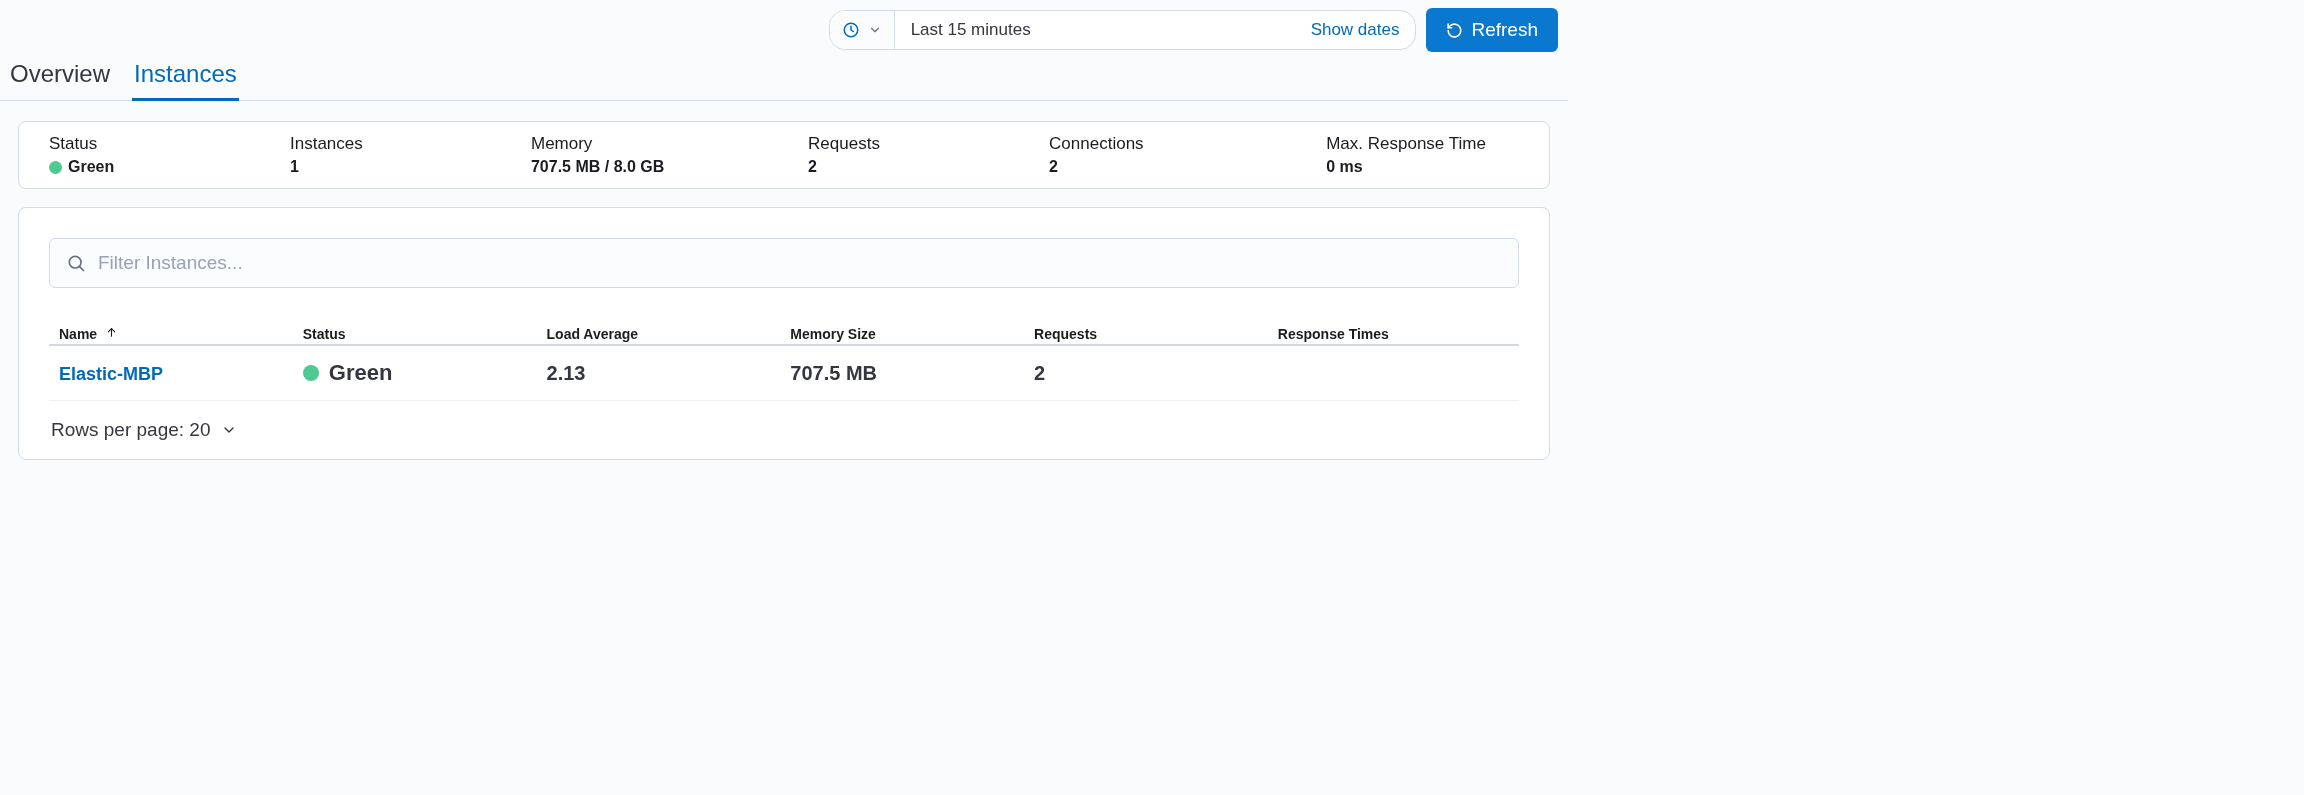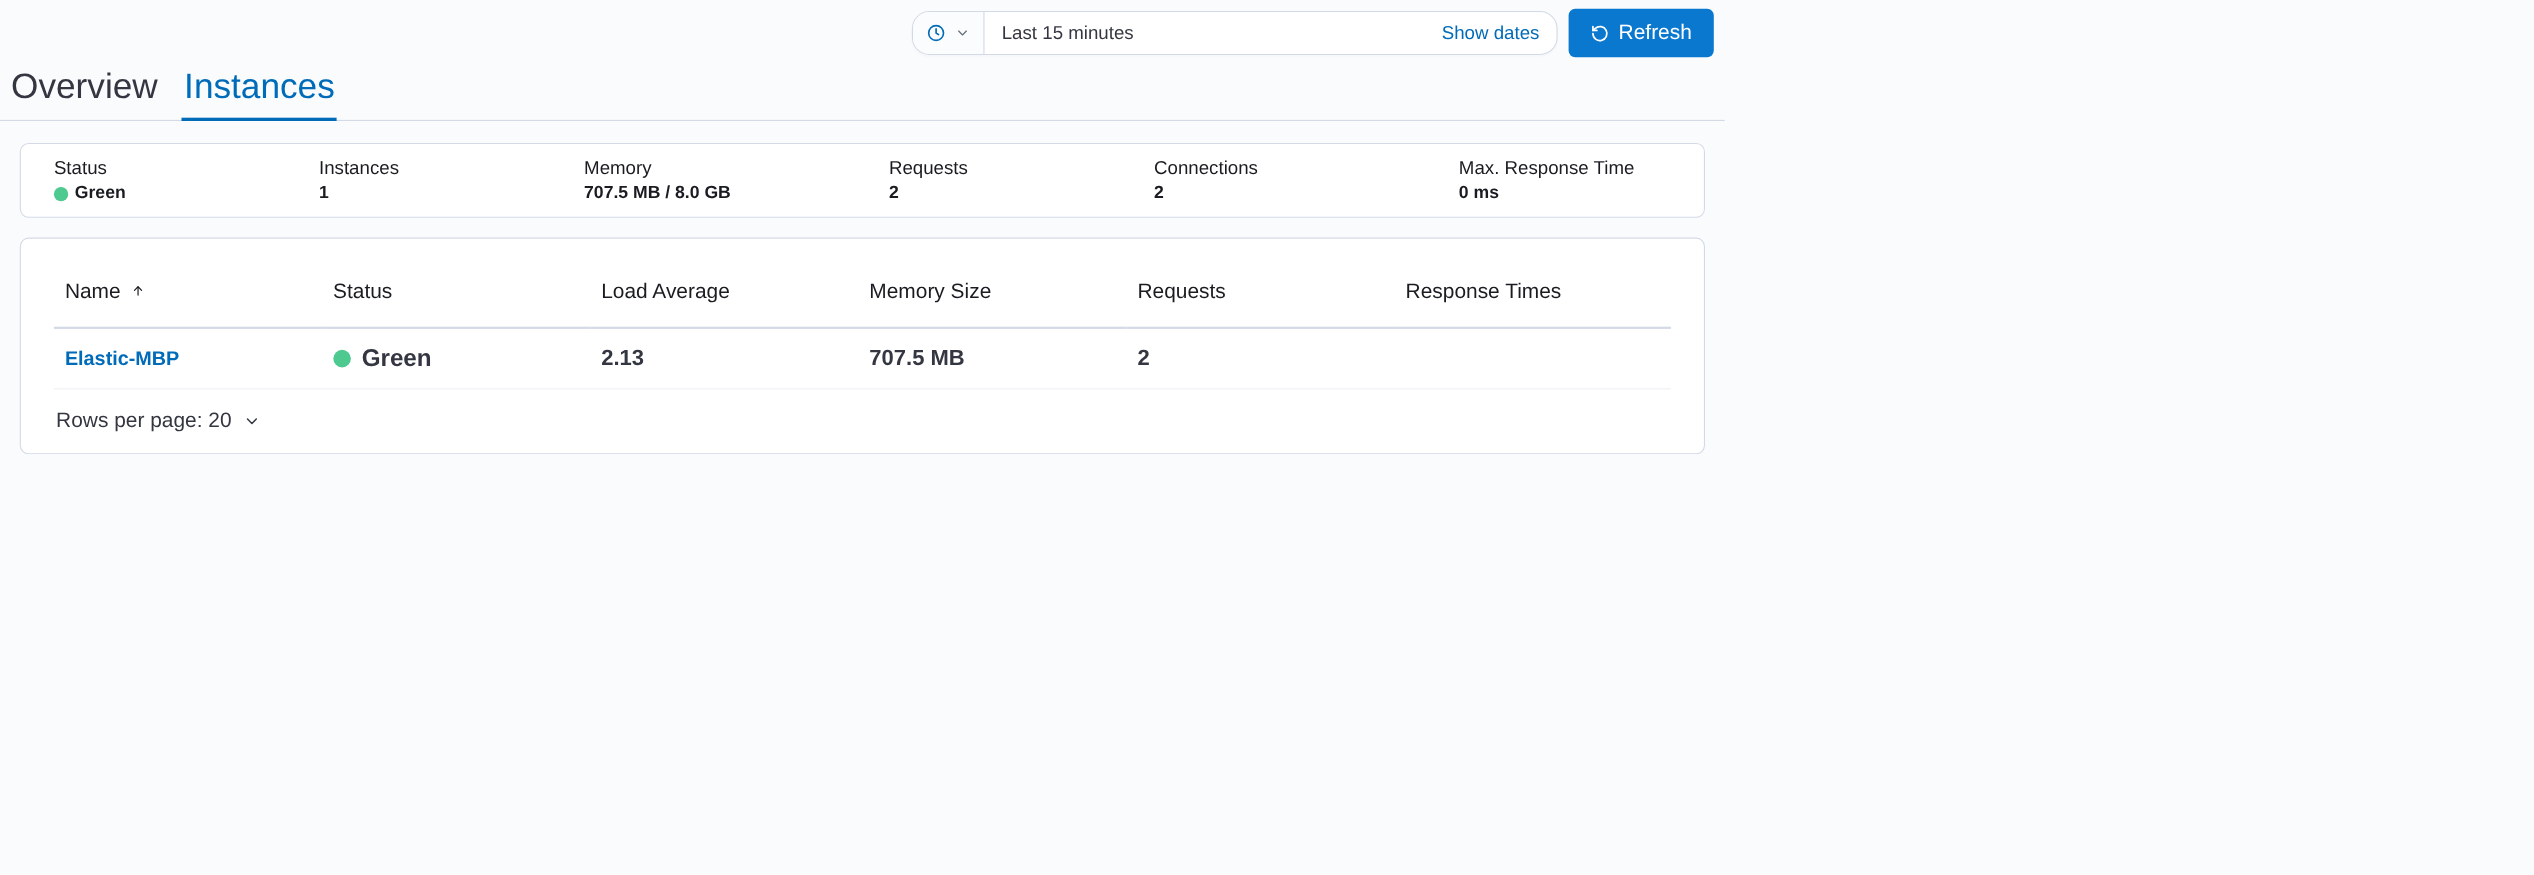--- a/index.html
+++ b/index.html
@@ -81,21 +81,21 @@
       cursor: pointer;
     }
     .tabs {
       display: flex;
       gap: 20px;
       padding: 0 8px;
       border-bottom: 1px solid #d3dae6;
     }
     .tab {
       padding: 0 2px 10px 2px;
-      font-size: 32px;
+      font-size: 24px;
       color: #343741;
       cursor: pointer;
       border-bottom: 3px solid transparent;
       margin-bottom: -1px;
     }
     .tab.active {
       color: #006bb8;
       border-bottom-color: #006bb8;
     }
     .stats-panel {
@@ -177,24 +177,24 @@
     }
     .filter-input::placeholder {
       color: #98a2b3;
     }
     .table {
       width: 100%;
       border-collapse: collapse;
     }
     .th {
       text-align: left;
-      font-weight: 400;
-      font-size: 19px;
+      font-weight: 700;
+      font-size: 14px;
       color: #1a1c21;
-      padding: 8px 10px 20px 10px;
+      padding: 8px 10px 2px 10px;
       border-bottom: 2px solid #d3dae6;
     }
     .th .sort-icon {
       margin-left: 4px;
     }
     .td {
       padding: 14px 10px;
       font-size: 20px;
       color: #343741;
       border-bottom: 1px solid #eef0f4;
@@ -288,20 +288,27 @@
       <div class="stat-label">Connections</div>
       <div class="stat-value">2</div>
     </div>
     <div class="stat-item last">
       <div class="stat-label">Max. Response Time</div>
       <div class="stat-value">0 ms</div>
     </div>
   </div>
 
   <div class="table-panel">
+    <div class="filter-wrap">
+      <svg width="20" height="20" viewBox="0 0 24 24" fill="none" stroke-width="2" stroke-linecap="round" stroke-linejoin="round">
+          <circle cx="11" cy="11" r="7"></circle>
+          <line x1="21" y1="21" x2="16" y2="16"></line>
+        </svg>
+      <input class="filter-input" type="text" placeholder="Filter Instances..." style="">
+    </div>
 
     <table class="table">
       <thead>
         <tr>
           <th class="th col-name">
             <span>Name</span>
             <span class="sort-icon">
               <svg width="13" height="13" viewBox="0 0 24 24" fill="none" stroke="#1a1c21" stroke-width="2" stroke-linecap="round" stroke-linejoin="round">
                   <line x1="12" y1="19" x2="12" y2="5"></line>
                   <polyline points="6 11 12 5 18 11"></polyline>

